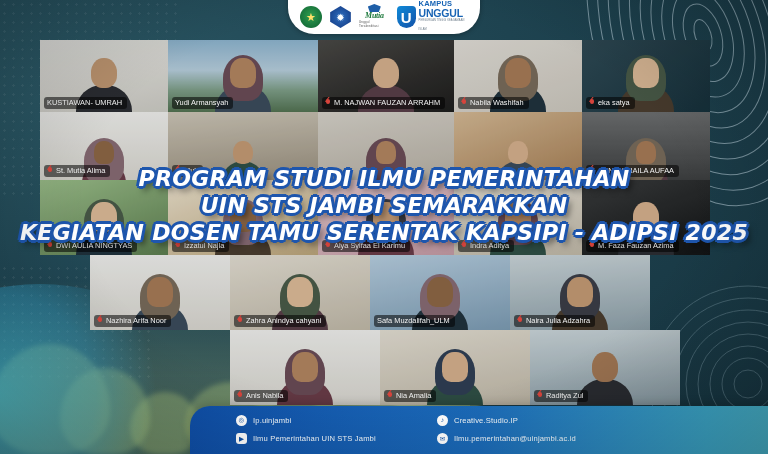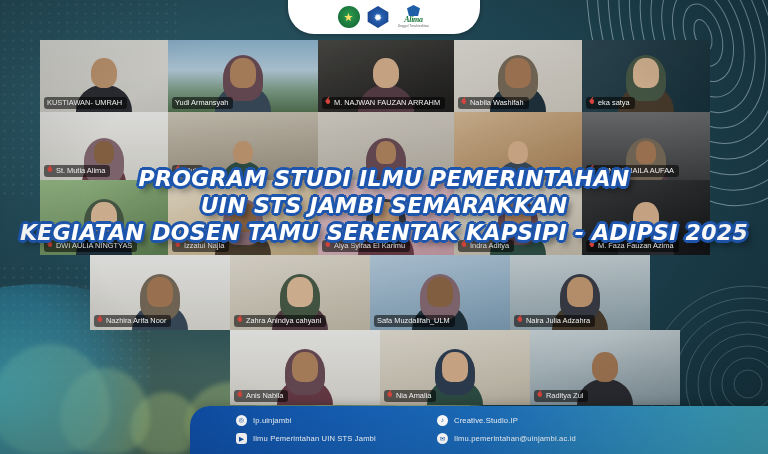--- a/index.html
+++ b/index.html
@@ -286,22 +286,30 @@
 
   <div class="logo-pill">
     <span class="logo">
         <span class="lg-kemenag"></span>
       </span>
     <span class="logo">
         <span class="lg-uin"></span>
       </span>
     <span class="logo lg-prodi">
       <span class="crest"></span>
-      <span class="word">Alima</span>
+      <span class="word">Mutia</span>
       <span class="sub">Unggul Terakreditasi</span>
+    </span>
+    <span class="logo lg-unggul">
+      <span class="u"></span>
+      <span class="txt">
+        <div class="t1">KAMPUS</div>
+        <div class="t2">UNGGUL</div>
+        <div class="t3">PERGURUAN TINGGI KEAGAMAAN ISLAM</div>
+      </span>
     </span>
   </div>
 
   <div class="grid" id="grid">
       <div class="tile" style="left: 40px; top: 40px; width: 128px; height: 72px;">
         <div class="cam p-room1">
           <div class="person">
             <div class="head" style="background: rgb(199, 154, 114); position: relative; z-index: 2;"></div>
             <div class="body" style="background: rgb(44, 44, 48);"></div>
           </div>

